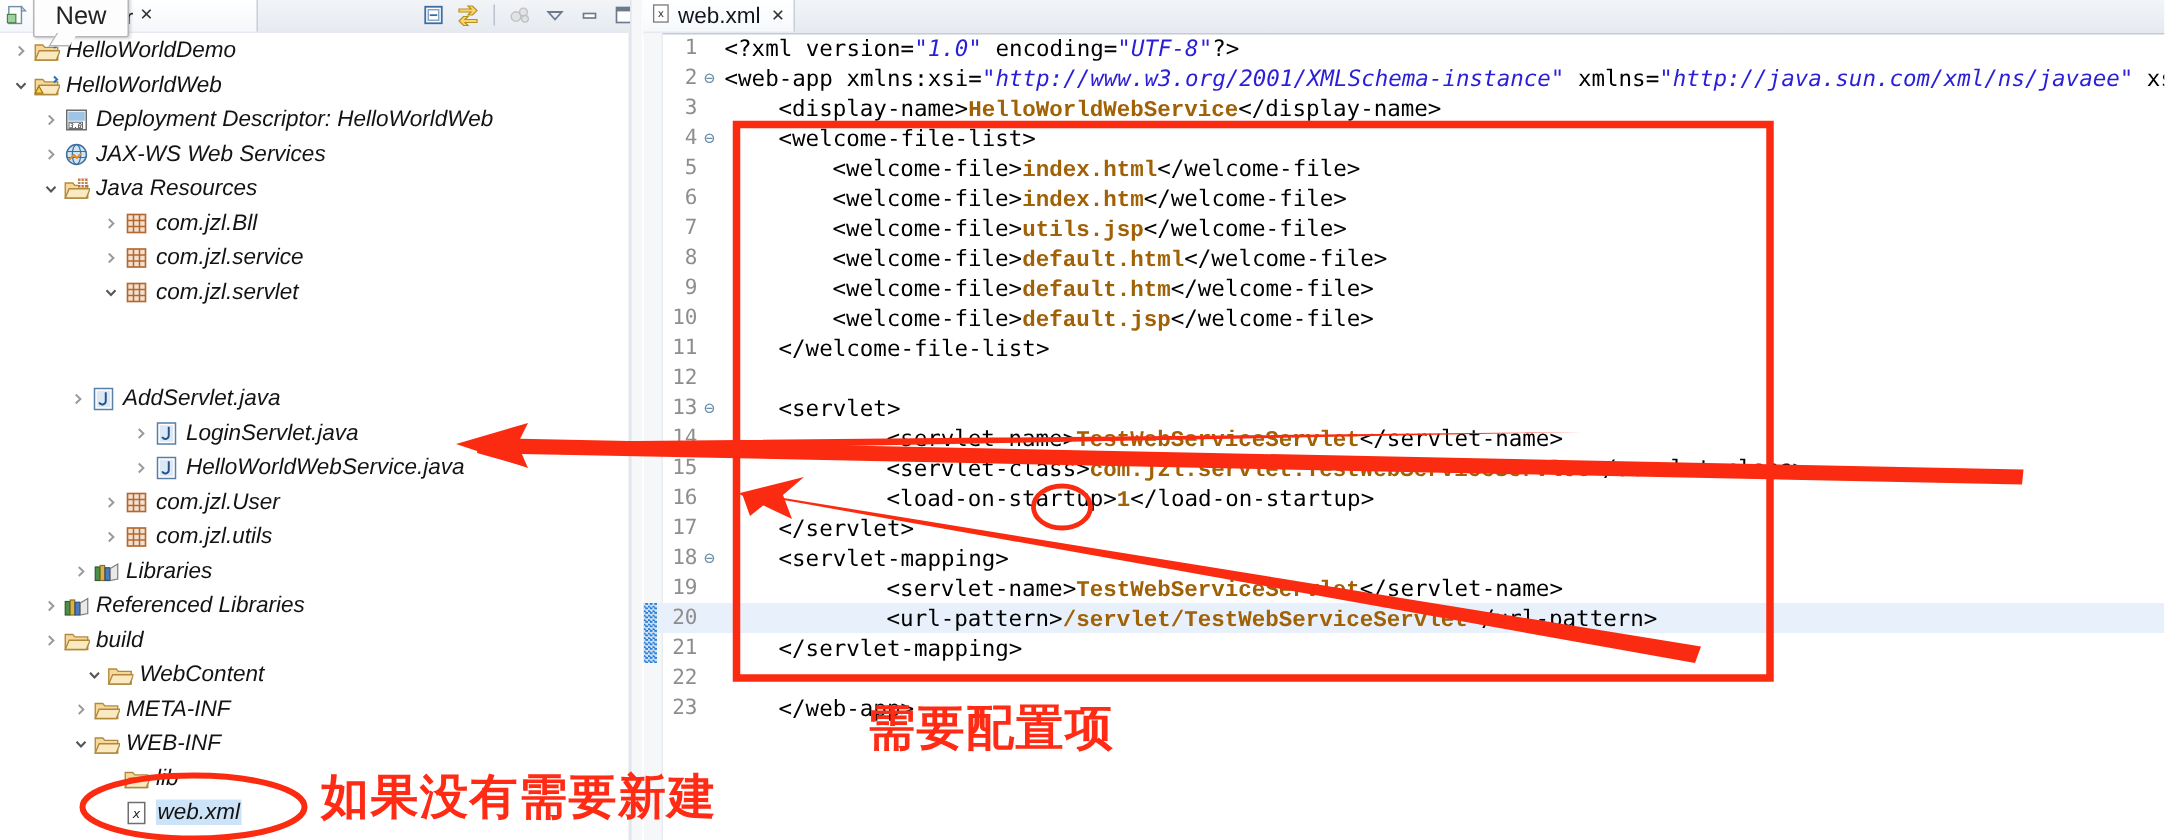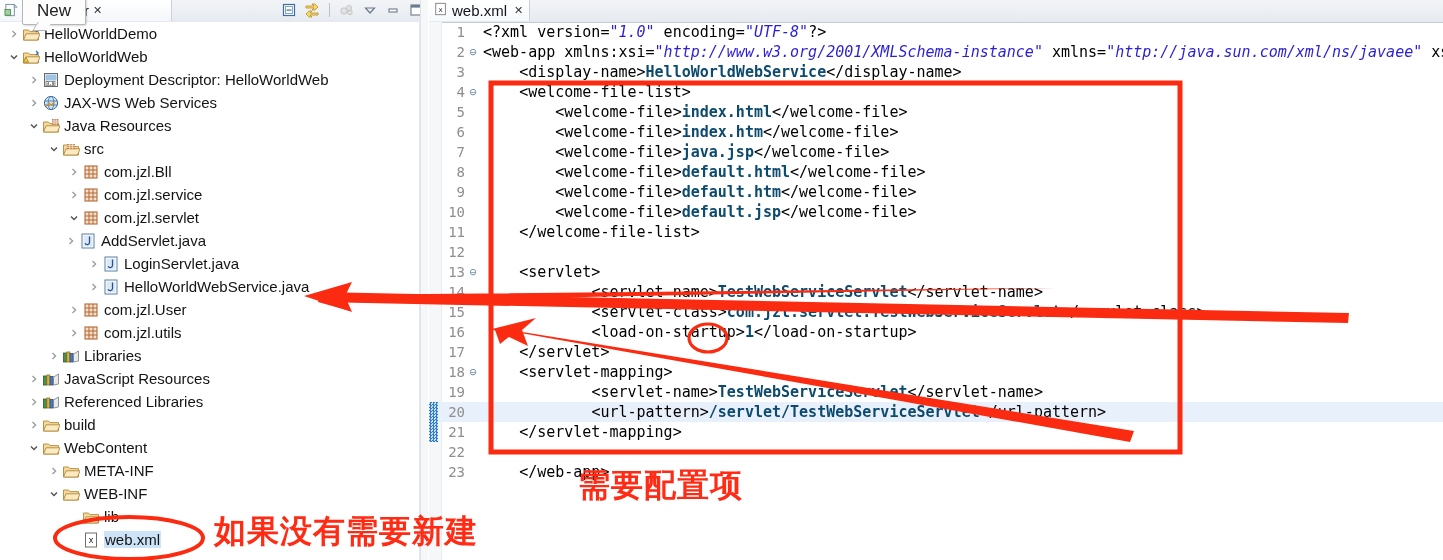--- a/index.html
+++ b/index.html
@@ -35,21 +35,21 @@
   .tb-icons{position:absolute;right:4px;top:2px;display:flex;align-items:center;gap:7px;}
   .tb-icons .ic{width:16px;height:16px;display:block;}
   .tb-sep{width:1px;height:14px;background:#b9c2ce;margin:0 2px;}
 
   #tree{
     position:absolute;left:0;top:22px;width:420px;height:538px;
     overflow:hidden;background:#fff;
   }
   .row{
     height:23px;display:flex;align-items:center;white-space:nowrap;
-    font-size:15px;color:#131313;
+    font-size:15px;color:#131313;font-style:italic;
   }
   .arrow{
     width:16px;height:23px;flex:none;display:flex;align-items:center;justify-content:center;
     color:#8c8c8c;font-size:10px;
   }
   .arrow svg{display:block;}
   .ticon{width:18px;height:18px;flex:none;margin-right:4px;display:flex;align-items:center;justify-content:center;}
   .ticon svg{display:block;}
   .lbl{font-size:15px;letter-spacing:0px;}
   .sel .lbl{background:#cde3f7;padding:0 1px;}
@@ -99,21 +99,21 @@
   #gutter-bg{position:absolute;left:0;top:0;width:12px;height:538px;background:#f6f7f9;border-right:1px solid #e9ecf1;}
   .cline{position:relative;height:20px;line-height:20px;white-space:pre;}
   .lnum{
     position:absolute;left:0;width:36px;text-align:right;
     color:#8e8e8e;font-size:14px;font-family:"DejaVu Sans Mono","Liberation Mono",monospace;
   }
   .fold{position:absolute;left:38px;width:12px;text-align:center;color:#6d8fa8;font-size:12px;}
   .ctext{position:absolute;left:54px;white-space:pre;}
   .hl-row{position:absolute;left:0;width:1014px;height:20px;background:#e8f0fb;}
   .t-tag{color:#000000;}
-  .t-txt{color:#0c4a6e;font-weight:bold;}
+  .t-txt{color:#a16207;font-weight:bold;font-family:Liberation Mono, monospace;}
   .t-str{color:#2a1fd6;font-style:italic;}
   #sel-marker{position:absolute;left:0;top:0;width:9px;height:40px;
     background:repeating-conic-gradient(#2d7fd3 0% 25%, #cfe2f5 0% 50%) 0 0/3px 3px;}
 
   
   #overlay{position:absolute;left:0;top:0;width:1186px;height:560px;pointer-events:none;z-index:30;}
   .cn-note{
     position:absolute;color:#ff2b14;font-size:32px;font-weight:bold;
     font-family:"DejaVu Sans","Liberation Sans",sans-serif;white-space:nowrap;
     letter-spacing:1px;
@@ -251,36 +251,20 @@
         <span class="ticon">
           <svg width="18" height="18" viewBox="0 0 18 18">
             <path d="M1.5 5 h5 l1.4 1.6 h8.6 v8.4 h-15 z" fill="#f7d89a" stroke="#b08a3c" stroke-width="0.9"></path>
             <path d="M1.5 15 l2.6 -6.2 h14 l-2.6 6.2 z" fill="#fbe9c2" stroke="#b08a3c" stroke-width="0.9"></path>
             <rect x="10" y="2" width="6.4" height="6" fill="#b5682e" opacity="0.85"></rect>
             <path d="M10 4 h6.4 M10 6 h6.4 M12 2 v6 M14.2 2 v6" stroke="#fff" stroke-width="0.7"></path>
           </svg>
         </span>
         <span class="lbl">Java Resources</span>
       </div>
-      <div class="row" style="padding-left: 46px;">
-        <span class="arrow">
-          <svg width="10" height="10" viewBox="0 0 10 10">
-            <path d="M2 3.5 L5 6.6 L8 3.5" fill="none" stroke="#555" stroke-width="1.4"></path>
-          </svg>
-        </span>
-        <span class="ticon">
-          <svg width="18" height="18" viewBox="0 0 18 18">
-            <path d="M1.5 5 h5 l1.4 1.6 h8.6 v8.4 h-15 z" fill="#f7d89a" stroke="#b08a3c" stroke-width="0.9"></path>
-            <path d="M1.5 15 l2.6 -6.2 h14 l-2.6 6.2 z" fill="#fbe9c2" stroke="#b08a3c" stroke-width="0.9"></path>
-            <path d="M5 4 h8 v5 h-8z" fill="#c2752f" opacity="0.8"></path>
-            <path d="M5 5.6 h8 M5 7.3 h8 M7.6 4 v5 M10.4 4 v5" stroke="#fff" stroke-width="0.6"></path>
-          </svg>
-        </span>
-        <span class="lbl">src</span>
-      </div>
       <div class="row" style="padding-left: 66px;">
         <span class="arrow">
           <svg width="10" height="10" viewBox="0 0 10 10">
             <path d="M3.5 2 L6.6 5 L3.5 8" fill="none" stroke="#9a9a9a" stroke-width="1.3"></path>
           </svg>
         </span>
         <span class="ticon">
           <svg width="18" height="18" viewBox="0 0 18 18">
             <rect x="3" y="3" width="12" height="12" fill="#f3e0d0" stroke="#b5682e" stroke-width="1.1"></rect>
             <path d="M3 7 h12 M3 11 h12 M7 3 v12 M11 3 v12" stroke="#b5682e" stroke-width="1"></path>
@@ -309,21 +293,21 @@
           </svg>
         </span>
         <span class="ticon">
           <svg width="18" height="18" viewBox="0 0 18 18">
             <rect x="3" y="3" width="12" height="12" fill="#f3e0d0" stroke="#b5682e" stroke-width="1.1"></rect>
             <path d="M3 7 h12 M3 11 h12 M7 3 v12 M11 3 v12" stroke="#b5682e" stroke-width="1"></path>
           </svg>
         </span>
         <span class="lbl">com.jzl.servlet</span>
       </div>
-      <div class="row" style="padding-left: 63px;">
+      <div class="row" style="padding-left: 44px; margin-top: 48px;">
         <span class="arrow">
           <svg width="10" height="10" viewBox="0 0 10 10">
             <path d="M3.5 2 L6.6 5 L3.5 8" fill="none" stroke="#9a9a9a" stroke-width="1.3"></path>
           </svg>
         </span>
         <span class="ticon">
           <svg width="18" height="18" viewBox="0 0 18 18">
             <rect x="3" y="2" width="12" height="14" fill="#ffffff" stroke="#5a7fa6" stroke-width="1"></rect>
             <rect x="4.5" y="3.5" width="9" height="11" fill="#dce9f5"></rect>
             <path d="M10.5 4.5 v6 a2.3 2.3 0 0 1 -4.4 0.8" fill="none" stroke="#23518a" stroke-width="1.3"></path>
@@ -412,53 +396,37 @@
           </svg>
         </span>
         <span class="ticon">
           <svg width="18" height="18" viewBox="0 0 18 18">
             <rect x="1.5" y="6" width="3" height="9" fill="#4a8f4a" stroke="#2c5c2c" stroke-width="0.8"></rect>
             <rect x="4.8" y="5" width="3" height="10" fill="#d8b24a" stroke="#8d7018" stroke-width="0.8"></rect>
             <rect x="8.1" y="6.5" width="3" height="8.5" fill="#4a7bbf" stroke="#27507f" stroke-width="0.8"></rect>
             <path d="M11.5 7 l5 -3 v10 l-5 1 z" fill="#e9e9e9" stroke="#7b7b7b" stroke-width="0.8"></path>
           </svg>
         </span>
-        <span class="lbl">JavaScript Resources</span>
+        <span class="lbl">Referenced Libraries</span>
       </div>
       <div class="row" style="padding-left: 26px;">
         <span class="arrow">
           <svg width="10" height="10" viewBox="0 0 10 10">
             <path d="M3.5 2 L6.6 5 L3.5 8" fill="none" stroke="#9a9a9a" stroke-width="1.3"></path>
           </svg>
         </span>
         <span class="ticon">
           <svg width="18" height="18" viewBox="0 0 18 18">
-            <rect x="1.5" y="6" width="3" height="9" fill="#4a8f4a" stroke="#2c5c2c" stroke-width="0.8"></rect>
-            <rect x="4.8" y="5" width="3" height="10" fill="#d8b24a" stroke="#8d7018" stroke-width="0.8"></rect>
-            <rect x="8.1" y="6.5" width="3" height="8.5" fill="#4a7bbf" stroke="#27507f" stroke-width="0.8"></rect>
-            <path d="M11.5 7 l5 -3 v10 l-5 1 z" fill="#e9e9e9" stroke="#7b7b7b" stroke-width="0.8"></path>
-          </svg>
-        </span>
-        <span class="lbl">Referenced Libraries</span>
-      </div>
-      <div class="row" style="padding-left: 26px;">
-        <span class="arrow">
-          <svg width="10" height="10" viewBox="0 0 10 10">
-            <path d="M3.5 2 L6.6 5 L3.5 8" fill="none" stroke="#9a9a9a" stroke-width="1.3"></path>
-          </svg>
-        </span>
-        <span class="ticon">
-          <svg width="18" height="18" viewBox="0 0 18 18">
             <path d="M1.5 5 h5 l1.4 1.6 h8.6 v8.4 h-15 z" fill="#f7d89a" stroke="#b08a3c" stroke-width="0.9"></path>
             <path d="M1.5 15 l2.6 -6.2 h14 l-2.6 6.2 z" fill="#fbe9c2" stroke="#b08a3c" stroke-width="0.9"></path>
           </svg>
         </span>
         <span class="lbl">build</span>
       </div>
-      <div class="row" style="padding-left: 26px;">
+      <div class="row" style="padding-left: 26px; margin-left: 29px;">
         <span class="arrow">
           <svg width="10" height="10" viewBox="0 0 10 10">
             <path d="M2 3.5 L5 6.6 L8 3.5" fill="none" stroke="#555" stroke-width="1.4"></path>
           </svg>
         </span>
         <span class="ticon">
           <svg width="18" height="18" viewBox="0 0 18 18">
             <path d="M1.5 5 h5 l1.4 1.6 h8.6 v8.4 h-15 z" fill="#f7d89a" stroke="#b08a3c" stroke-width="0.9"></path>
             <path d="M1.5 15 l2.6 -6.2 h14 l-2.6 6.2 z" fill="#fbe9c2" stroke="#b08a3c" stroke-width="0.9"></path>
           </svg>
@@ -539,21 +507,21 @@
 
   <div id="code-area">
     <div id="gutter-bg"></div>
     <div id="code-lines">
         <div class="cline"><span class="lnum">1</span><span class="ctext"><span class="t-tag">&lt;?xml version=</span><span class="t-str">"1.0"</span><span class="t-tag"> encoding=</span><span class="t-str">"UTF-8"</span><span class="t-tag">?&gt;</span></span></div>
         <div class="cline"><span class="lnum">2</span><span class="fold">⊖</span><span class="ctext"><span class="t-tag">&lt;web-app xmlns:xsi=</span><span class="t-str">"http://www.w3.org/2001/XMLSchema-instance"</span><span class="t-tag"> xmlns=</span><span class="t-str">"http://java.sun.com/xml/ns/javaee"</span><span class="t-tag"> xs</span></span></div>
         <div class="cline"><span class="lnum">3</span><span class="ctext"><span class="t-txt">    </span><span class="t-tag">&lt;display-name&gt;</span><span class="t-txt">HelloWorldWebService</span><span class="t-tag">&lt;/display-name&gt;</span></span></div>
         <div class="cline"><span class="lnum">4</span><span class="fold">⊖</span><span class="ctext"><span class="t-txt">    </span><span class="t-tag">&lt;welcome-file-list&gt;</span></span></div>
         <div class="cline"><span class="lnum">5</span><span class="ctext"><span class="t-txt">        </span><span class="t-tag">&lt;welcome-file&gt;</span><span class="t-txt">index.html</span><span class="t-tag">&lt;/welcome-file&gt;</span></span></div>
         <div class="cline"><span class="lnum">6</span><span class="ctext"><span class="t-txt">        </span><span class="t-tag">&lt;welcome-file&gt;</span><span class="t-txt">index.htm</span><span class="t-tag">&lt;/welcome-file&gt;</span></span></div>
-        <div class="cline"><span class="lnum">7</span><span class="ctext"><span class="t-txt">        </span><span class="t-tag">&lt;welcome-file&gt;</span><span class="t-txt">java.jsp</span><span class="t-tag">&lt;/welcome-file&gt;</span></span></div>
+        <div class="cline"><span class="lnum">7</span><span class="ctext"><span class="t-txt">        </span><span class="t-tag">&lt;welcome-file&gt;</span><span class="t-txt">utils.jsp</span><span class="t-tag">&lt;/welcome-file&gt;</span></span></div>
         <div class="cline"><span class="lnum">8</span><span class="ctext"><span class="t-txt">        </span><span class="t-tag">&lt;welcome-file&gt;</span><span class="t-txt">default.html</span><span class="t-tag">&lt;/welcome-file&gt;</span></span></div>
         <div class="cline"><span class="lnum">9</span><span class="ctext"><span class="t-txt">        </span><span class="t-tag">&lt;welcome-file&gt;</span><span class="t-txt">default.htm</span><span class="t-tag">&lt;/welcome-file&gt;</span></span></div>
         <div class="cline"><span class="lnum">10</span><span class="ctext"><span class="t-txt">        </span><span class="t-tag">&lt;welcome-file&gt;</span><span class="t-txt">default.jsp</span><span class="t-tag">&lt;/welcome-file&gt;</span></span></div>
         <div class="cline"><span class="lnum">11</span><span class="ctext"><span class="t-txt">    </span><span class="t-tag">&lt;/welcome-file-list&gt;</span></span></div>
         <div class="cline"><span class="lnum">12</span><span class="ctext"></span></div>
         <div class="cline"><span class="lnum">13</span><span class="fold">⊖</span><span class="ctext"><span class="t-txt">    </span><span class="t-tag">&lt;servlet&gt;</span></span></div>
         <div class="cline"><span class="lnum">14</span><span class="ctext"><span class="t-txt">            </span><span class="t-tag">&lt;servlet-name&gt;</span><span class="t-txt">TestWebServiceServlet</span><span class="t-tag">&lt;/servlet-name&gt;</span></span></div>
         <div class="cline"><span class="lnum">15</span><span class="ctext"><span class="t-txt">            </span><span class="t-tag">&lt;servlet-class&gt;</span><span class="t-txt">com.jzl.servlet.TestWebServiceServlet</span><span class="t-tag">&lt;/servlet-class&gt;</span></span></div>
         <div class="cline"><span class="lnum">16</span><span class="ctext"><span class="t-txt">            </span><span class="t-tag">&lt;load-on-startup&gt;</span><span class="t-txt">1</span><span class="t-tag">&lt;/load-on-startup&gt;</span></span></div>
         <div class="cline"><span class="lnum">17</span><span class="ctext"><span class="t-txt">    </span><span class="t-tag">&lt;/servlet&gt;</span></span></div>

